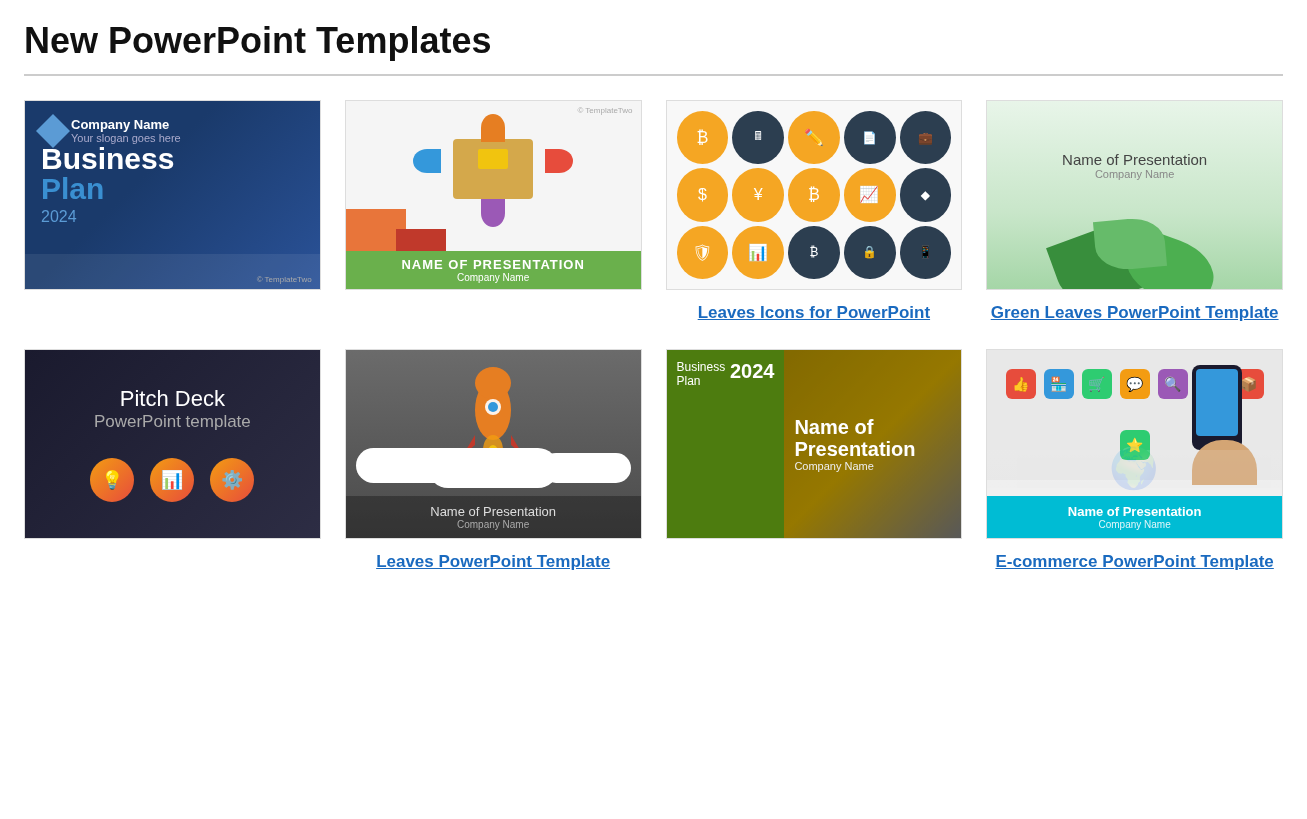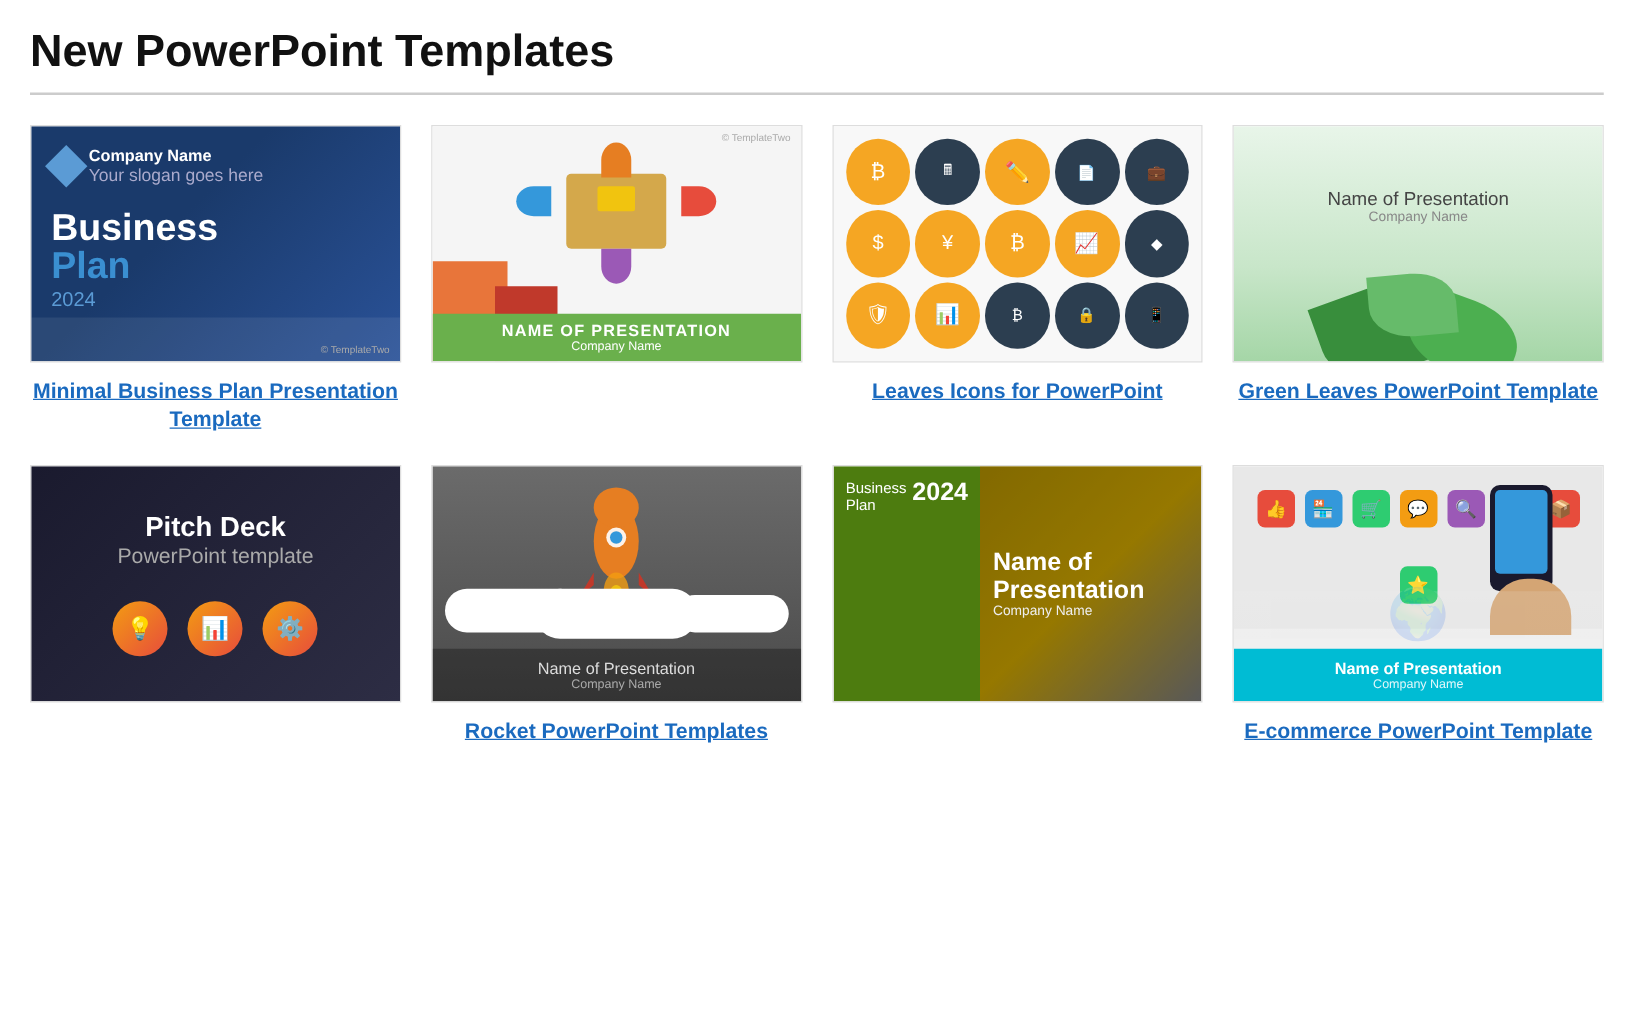--- a/index.html
+++ b/index.html
@@ -84,21 +84,20 @@
       background: #5b9bd5;
       transform: rotate(45deg);
       flex-shrink: 0;
     }
     .card1-company {
       color: #fff;
       font-size: 11px;
     }
     .card1-company .name { font-size: 13px; font-weight: bold; }
     .card1-text {
-      margin-top: 20px;
       color: #fff;
     }
     .card1-text .bp { font-size: 30px; font-weight: 900; color: #fff; line-height: 1; }
     .card1-text .plan { font-size: 30px; font-weight: 900; color: #3a8fd1; line-height: 1; }
     .card1-text .year { font-size: 16px; color: #5b9bd5; margin-top: 4px; }
     .card1-bottom {
       position: absolute;
       bottom: 0;
       right: 0;
       left: 0;
@@ -197,21 +196,21 @@
     .card5-bg {
       width: 100%;
       height: 100%;
       background: linear-gradient(135deg, #1a1a2e 0%, #2d2d44 100%);
       display: flex;
       flex-direction: column;
       align-items: center;
       justify-content: center;
       position: relative;
     }
-    .card5-title { color: #fff; font-size: 22px; font-weight: bold; }
+    .card5-title { color: #fff; font-size: 22px; font-weight: normal; }
     .card5-sub { color: #aaa; font-size: 17px; margin-bottom: 16px; }
     .card5-circles {
       display: flex;
       gap: 16px;
       margin-top: 10px;
     }
     .card5-circle {
       width: 44px;
       height: 44px;
       border-radius: 50%;
@@ -345,33 +344,32 @@
 
 <div class="grid">
 
   <div class="card">
     <div class="card-image">
       <div class="card1-bg">
         <div class="card1-logo">
           <div class="card1-diamond"></div>
           <div class="card1-company">
             <div class="name">Company Name</div>
-            <div style="font-size:14px;color:#aac;">Your slogan goes here</div>
+            <div style="font-size:11px;color:#aac;">Your slogan goes here</div>
           </div>
         </div>
         <div class="card1-text">
           <div class="bp">Business</div>
           <div class="plan">Plan</div>
           <div class="year">2024</div>
         </div>
         <div class="card1-bottom"></div>
         <div style="position:absolute;bottom:5px;right:8px;font-size:8px;color:#aaa;">© TemplateTwo</div>
       </div>
     </div>
-    <div class="card-title">Minimal Business Plan Presentation Template</div>
   </div>
 
   <div class="card">
     <div class="card-image">
       <div class="card2-bg">
         <div class="card2-orange"></div>
         <div class="card2-red"></div>
 
         <div style="position:absolute;top:8px;left:50%;transform:translateX(-50%);width:200px;height:120px;">
 
@@ -475,21 +473,21 @@
           <div style="position:absolute;left:10px;bottom:0;width:110px;height:35px;background:#fff;border-radius:50px;"></div>
           <div style="position:absolute;right:10px;bottom:0;width:90px;height:30px;background:#fff;border-radius:50px;"></div>
           <div style="position:absolute;left:50%;transform:translateX(-50%);bottom:-5px;width:130px;height:40px;background:#fff;border-radius:50px;"></div>
         </div>
         <div class="card6-footer">
           <div class="name-pres">Name of Presentation</div>
           <div class="company">Company Name</div>
         </div>
       </div>
     </div>
-    <div class="card-title">Rocket PowerPoint Templates</div>
+    <div class="card-title">Leaves PowerPoint Template</div>
   </div>
 
   <div class="card">
     <div class="card-image">
       <div class="card7-bg">
         <div class="card7-left">
           <div class="card7-bp-text">Business Plan</div>
           <div class="card7-year">2024</div>
         </div>
         <div class="card7-right">

